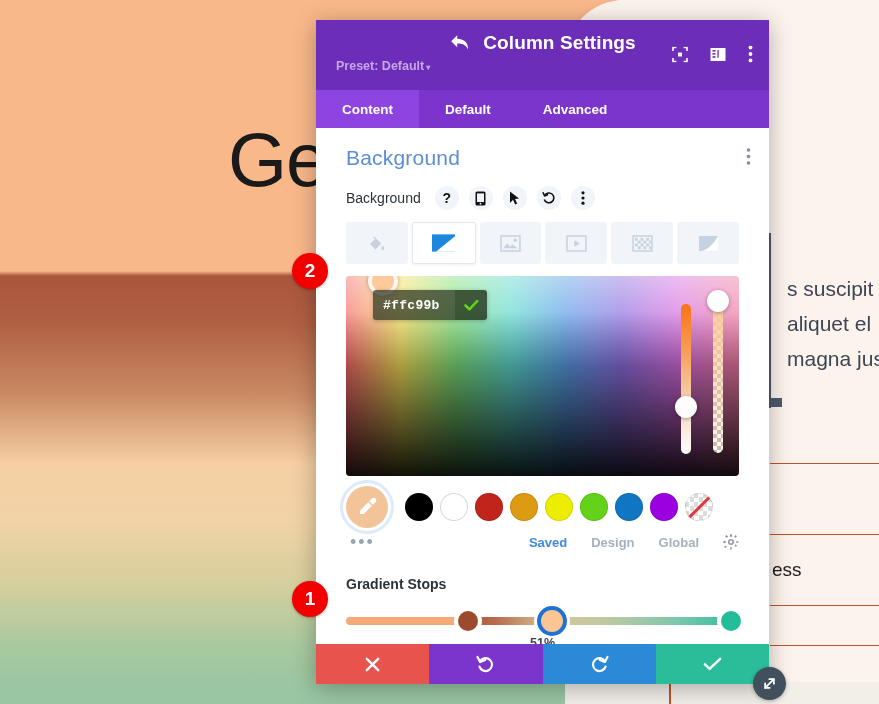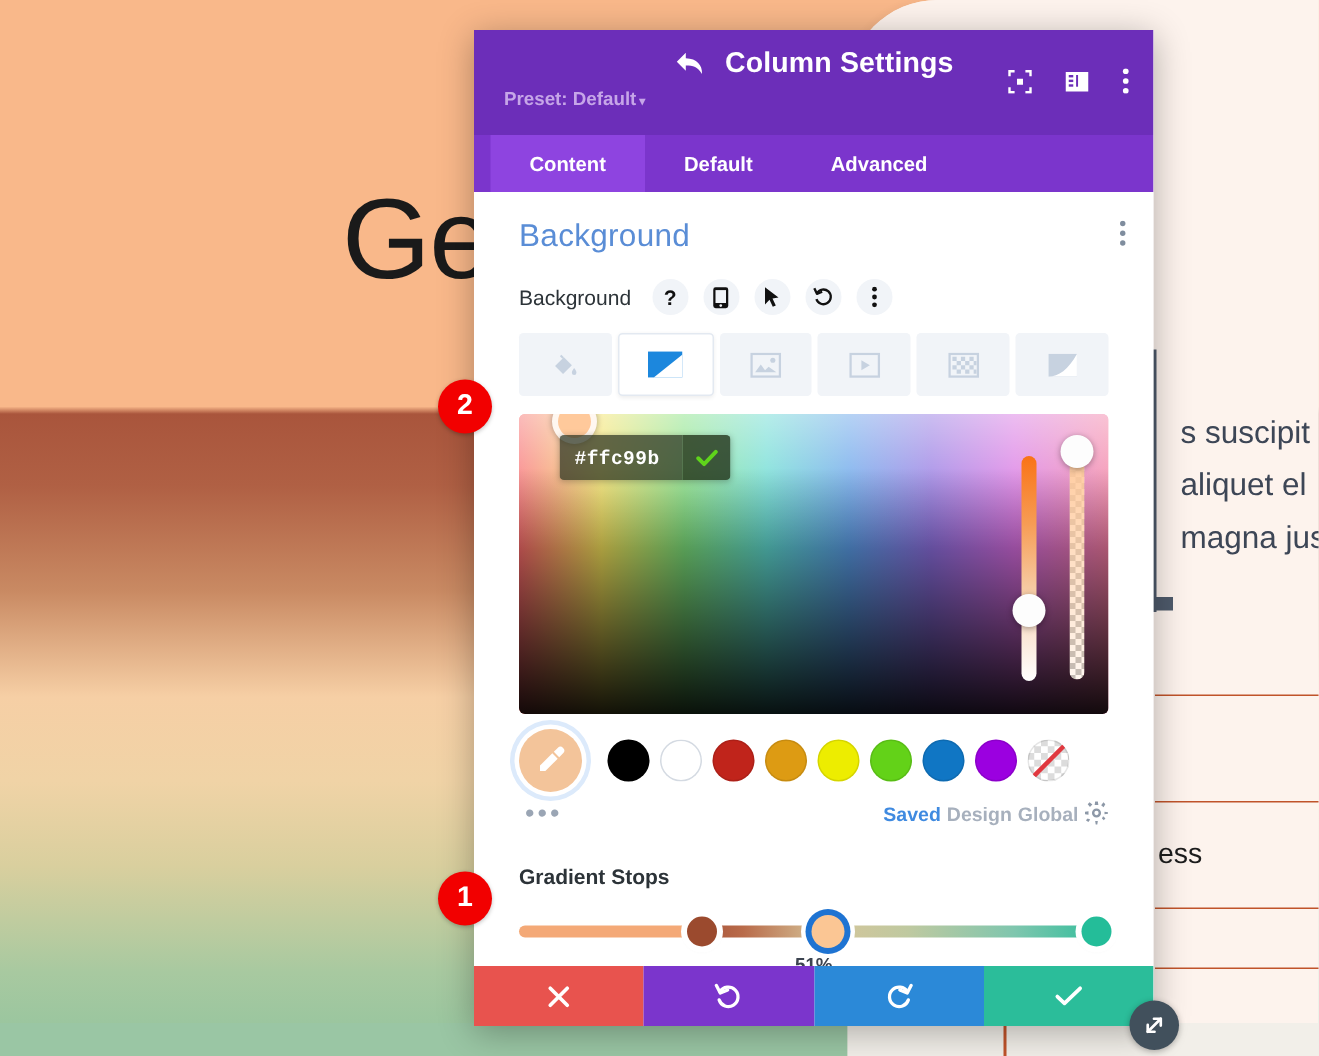--- a/index.html
+++ b/index.html
@@ -203,21 +203,21 @@
     display: flex;
     align-items: center;
     justify-content: center;
     color: #fff;
     font-size: 13.5px;
     font-weight: bold;
     padding: 0 26px;
     cursor: pointer;
     white-space: nowrap;
   }
-  .tab.active { background: #8e44e0; margin-left: 11px; }
+  .tab.active { background: #8e44e0; }
 
   
   #modal-body {
     flex: 1 1 auto;
     background: #fff;
     padding: 0 0 0 0;
     overflow: hidden;
     position: relative;
   }
 
@@ -423,21 +423,21 @@
   .dots-more {
     color: #9aa5b4;
     font-size: 18px;
     letter-spacing: 2px;
     cursor: pointer;
     line-height: 10px;
   }
   .saved-links {
     display: flex;
     align-items: center;
-    gap: 4px;
+    gap: 24px;
   }
   .slink {
     font-size: 13px;
     font-weight: bold;
     color: #a7b0bd;
     cursor: pointer;
   }
   .slink.active { color: #3f8ae0; }
 
   

